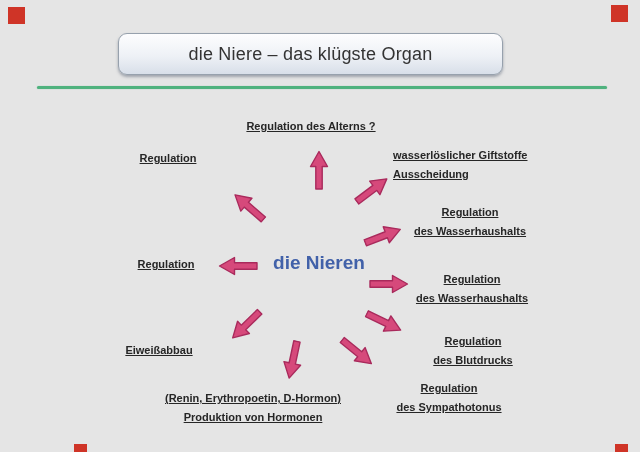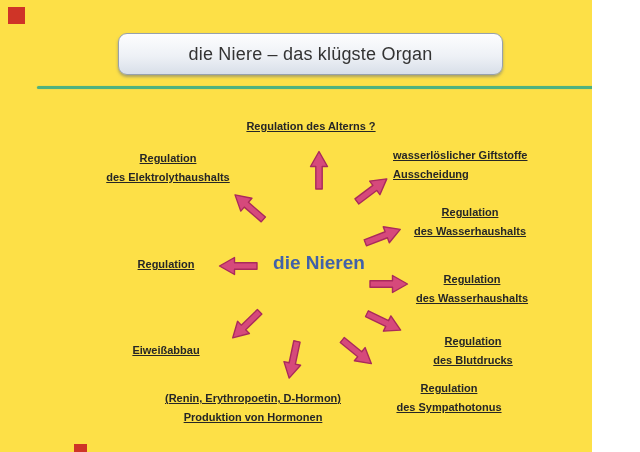--- a/index.html
+++ b/index.html
@@ -1,19 +1,19 @@
 <!DOCTYPE html>
 <html style="--c-arrow-fill: #d6497b; --c-arrow-stroke: #a92a5c; --c-center-text: #4161a9; --c-title-text: #333333; --c-label-text: #262626; --c-divider-green: #4fb27e; --c-corner-marker: #cf3427; --c-title-box-border: #97a1ad; --c-title-box-top: #fdfdfe; --c-title-box-bottom: #d8dfe9;"><head>
 <meta charset="utf-8">
 <style>
   html,body{margin:0;padding:0;background:#ffffff;}
   .slide{
     position:relative;
-    width:592px;height:452px;
-    background:#fde047;
+    width:640px;height:452px;
+    background:#e5e5e5;
     overflow:hidden;
     font-family:"Liberation Sans","DejaVu Sans",sans-serif;
   }
   
   .corner{
     position:absolute;
     background:var(--c-corner-marker,#cf3427);
   }
   .corner.tl{left:8px;top:7px;width:17px;height:17px;}
   .corner.tr{left:611px;top:5px;width:17px;height:17px;}
@@ -54,21 +54,21 @@
     text-decoration:underline;
   }
   .spoke .ln{display:block;}
   .sp-alterns{left:201px;top:117px;width:220px;}
   .sp-ausscheidung{left:393px;top:146px;width:180px;text-align:left;}
   .sp-wasser{left:380px;top:203px;width:180px;}
   .sp-natrium{left:377px;top:270px;width:190px;}
   .sp-blutdruck{left:393px;top:332px;width:160px;}
   .sp-sympatho{left:359px;top:379px;width:180px;}
   .sp-hormone{left:123px;top:389px;width:260px;}
-  .sp-eiweiss{left:96px;top:341px;width:140px;}
+  .sp-eiweiss{left:89px;top:341px;width:140px;}
   .sp-saeure{left:61px;top:255px;width:210px;}
   .sp-elektrolyt{left:58px;top:149px;width:220px;}
 
   .center-label{
     position:absolute;
     left:254px;top:252px;width:130px;
     text-align:center;
     font-weight:bold;font-size:19px;
     color:var(--c-center-text,#4161a9);
   }
@@ -153,21 +153,20 @@
     <div class="spoke sp-eiweiss">
       <span class="ln">Eiweißabbau</span>
     </div>
 
     <div class="spoke sp-saeure">
       <span class="ln">Regulation</span>
     </div>
 
     <div class="spoke sp-elektrolyt">
       <span class="ln">Regulation</span>
-      <span class="ln">des Elektrolythaushalts</span>
     </div>
 
     <div class="arrow a-alterns">
       <svg viewBox="0 0 40 20">
           <path d="M1,6.8 H23.5 V1.5 L38.5,10 L23.5,18.5 V13.2 H1 Z"></path>
         </svg>
     </div>
     <div class="arrow a-ausscheidung">
       <svg viewBox="0 0 40 20">
           <path d="M1,6.8 H23.5 V1.5 L38.5,10 L23.5,18.5 V13.2 H1 Z"></path>

